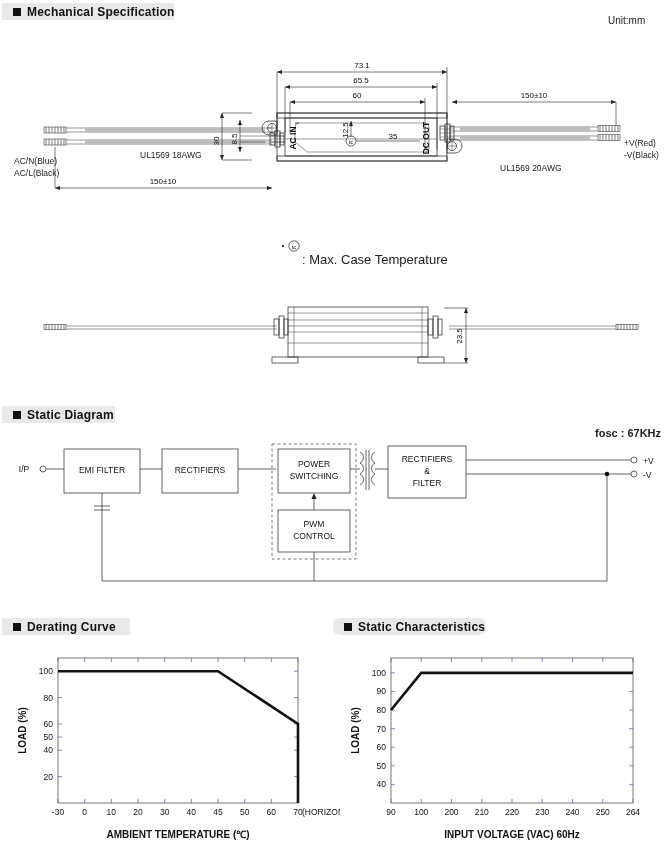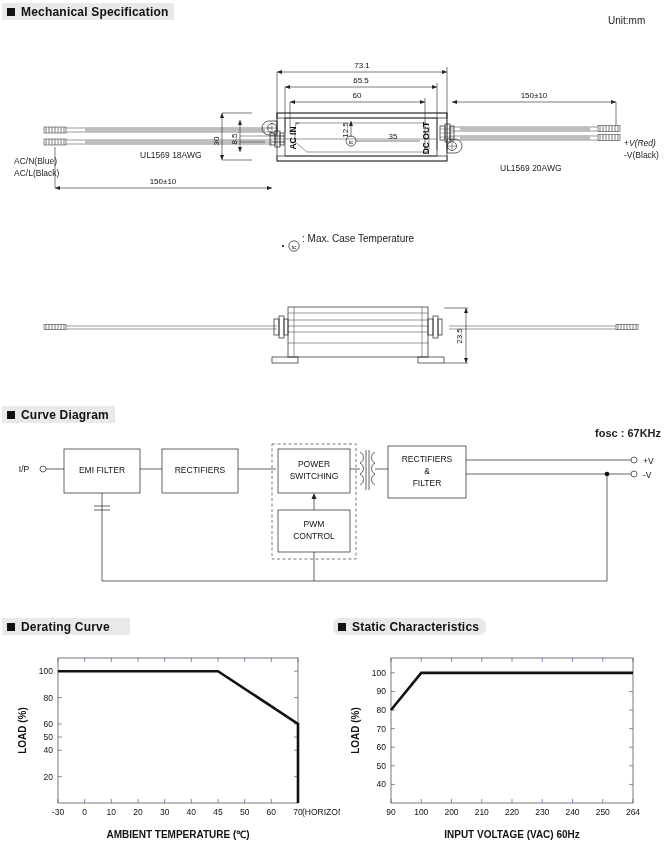--- a/index.html
+++ b/index.html
@@ -12,21 +12,21 @@
     overflow:hidden;
   }
   .page{position:relative;width:670px;height:847px;}
 
   
   .sec-head{
     position:absolute;
     background:#e9e9e9;
     display:flex;align-items:center;
     height:17px;
-    padding:0 12px 0 5px;
+    padding:0 12px 0 11px;
     box-sizing:border-box;
   }
   .sec-head .bullet{
     width:8px;height:8px;background:#111;margin-right:6px;flex:none;
   }
   .sec-head .txt{
     font-size:12px;font-weight:bold;color:#111;letter-spacing:.2px;white-space:nowrap;
   }
 
   .tiny{position:absolute;font-size:8.5px;color:#222;white-space:nowrap;}
@@ -221,29 +221,29 @@
           <line x1="440" y1="82" x2="454" y2="82"></line>
         </g>
       </g>
     </g>
   </svg>
 
   <div class="tiny" style="left:14px;top:156px;">AC/N(Blue)</div>
   <div class="tiny" style="left:14px;top:168px;">AC/L(Black)</div>
   <div class="tiny" style="left:140px;top:150px;">UL1569  18AWG</div>
   <div class="tiny" style="left:500px;top:163px;">UL1569  20AWG</div>
-  <div class="tiny" style="left:624px;top:138px;font-style:italic;">+V(Red)</div>
+  <div class="tiny" style="left:624px;top:138px;">+V(Red)</div>
   <div class="tiny" style="left:624px;top:150px;text-align:center;">-V(Black)</div>
 
   <svg class="chart" style="left:280px;top:238px;" width="230" height="16" viewBox="0 0 230 16">
     <circle cx="3" cy="8" r="1.1" fill="#111"></circle>
     <circle class="ln" cx="14" cy="8" r="5.2" fill="#fff"></circle>
     <text x="14" y="10.5" text-anchor="middle" font-size="6" fill="#111" font-family="Liberation Sans, sans-serif">tc</text>
   </svg>
-  <div class="tiny" style="left:302px;top:233px;font-size:10px;">: Max. Case Temperature</div>
+  <div class="tiny" style="left:302px;top:252px;font-size:13px;">: Max. Case Temperature</div>
 
   <svg class="chart" style="left:0px;top:295px;" width="670" height="80" viewBox="0 0 670 80">
 
     <line class="ln-thin" x1="66" y1="31" x2="277" y2="31"></line>
     <line class="ln-thin" x1="66" y1="34" x2="277" y2="34"></line>
     <line class="ln-thin" x1="449" y1="31" x2="618" y2="31"></line>
     <line class="ln-thin" x1="449" y1="34" x2="618" y2="34"></line>
     <g>
       <rect x="44" y="29.5" width="22" height="5" fill="#fff" stroke="#222" stroke-width=".5"></rect>
       <g stroke="#222" stroke-width=".6">
@@ -291,21 +291,21 @@
     <line class="dim" x1="466" y1="13" x2="466" y2="68"></line>
     <path d="M466,13 l-2,5 h4 z" fill="#222"></path>
       <path d="M466,68 l-2,-5 h4 z" fill="#222"></path>
     <line class="dim" x1="444" y1="13" x2="468" y2="13"></line>
     <line class="dim" x1="444" y1="68" x2="468" y2="68"></line>
     <text class="dimtxt" x="462" y="41" text-anchor="middle" transform="rotate(-90 462,41)">23.5</text>
   </svg>
 
   <div class="sec-head" style="left:2px;top:406px;width:113px;">
     <span class="bullet"></span>
-    <span class="txt">Curve Diagram</span>
+    <span class="txt">Static Diagram</span>
   </div>
   <div class="tiny" style="left:595px;top:427px;font-size:11px;font-weight:bold;">fosc : 67KHz</div>
 
   <svg class="chart" style="left:0px;top:440px;" width="670" height="160" viewBox="0 0 670 160">
 
     <text class="blk" x="24" y="32" text-anchor="middle">I/P</text>
     <circle class="ln" cx="43" cy="29" r="3" fill="#fff"></circle>
     <line class="ln" x1="46" y1="29" x2="64" y2="29"></line>
 
     <rect class="ln" x="64" y="9" width="76" height="44" fill="#fff"></rect>

